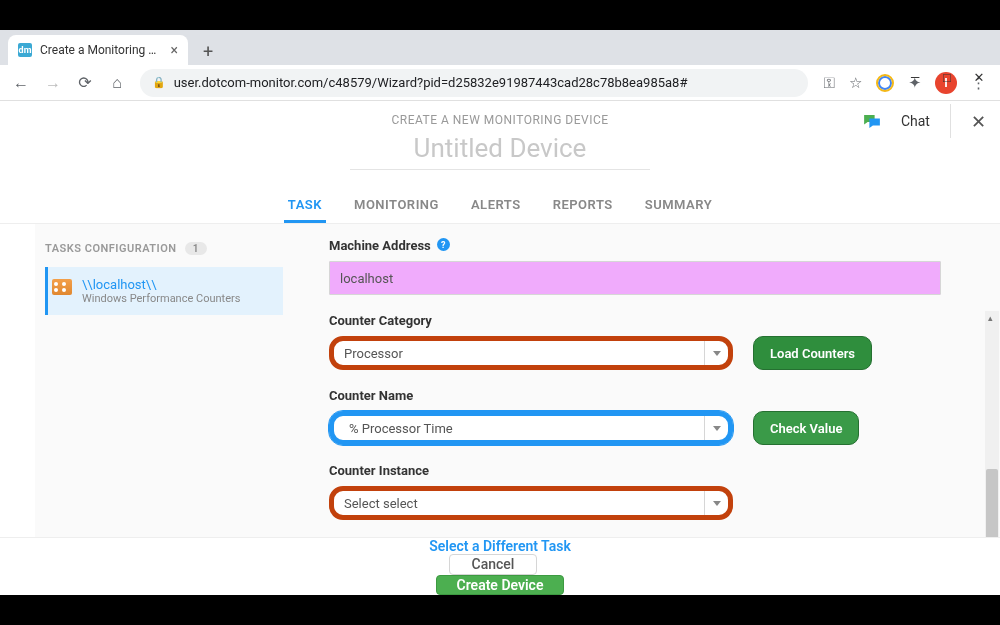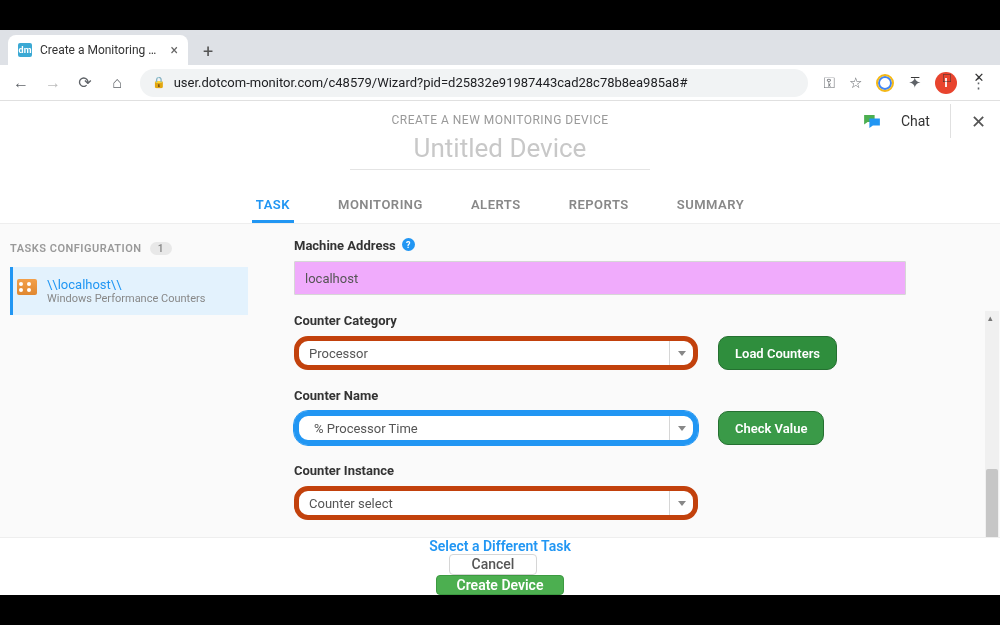--- a/index.html
+++ b/index.html
@@ -27,24 +27,24 @@
 .page-head-row { height:40px; display:flex; align-items:center; justify-content:flex-end; padding:0 14px; gap:20px; }
 .chat { display:flex; align-items:center; gap:20px; font-size:14px; color:#333; cursor:pointer; }
 .chat-icon { width:18px; height:14px; position:relative; }
 .chat-icon svg { width:18px; height:14px; }
 .chat-divider { width:1px; height:34px; background:#e0e0e0; }
 .close-x { font-size:18px; color:#555; cursor:pointer; font-weight:300; }
 .subtitle { text-align:center; font-size:12px; color:#999; letter-spacing:0.5px; margin-top:-28px; }
 .title-wrap { text-align:center; margin-top:6px; }
 .title { font-size:26px; color:#c8c8c8; font-weight:400; display:inline-block; padding-bottom:6px; }
 .title-rule { width:300px; height:1px; background:#e4e4e4; margin:0 auto; }
-.tabs { display:flex; justify-content:center; gap:40px; margin-top:18px; border-bottom:1px solid #eee; height:36px; }
+.tabs { display:flex; justify-content:center; gap:24px; margin-top:18px; border-bottom:1px solid #eee; height:36px; }
 .ptab { font-size:13px; color:#888; font-weight:600; letter-spacing:0.5px; cursor:pointer; padding:0 4px; display:flex; align-items:center; border-bottom:3px solid transparent; }
 .ptab.active { color:#2196f3; border-bottom-color:#2196f3; }
-.body { flex:1; display:flex; overflow:hidden; background:#fafafa; }
+.body { flex:1; display:flex; overflow:hidden; background:#fafafa;margin-left:35px; }
 .sidebar { width:258px; background:#fafafa; padding:18px 10px; }
 .side-head { font-size:11px; color:#999; letter-spacing:0.5px; font-weight:600; display:flex; align-items:center; gap:8px; }
 .badge { background:#e8e8e8; border-radius:10px; padding:1px 8px; font-size:10px; color:#888; }
 .side-item { margin-top:12px; background:#e3f2fd; border-left:3px solid #2196f3; padding:10px 4px; display:flex; gap:10px; cursor:pointer; }
 .side-icon { width:20px; height:16px; background:linear-gradient(#f3a04a,#e08830); border-radius:2px; margin-top:2px; position:relative; }
 .side-icon::before { content:""; position:absolute; left:2px; top:3px; width:4px; height:4px; background:#fff; border-radius:50%; box-shadow:8px 0 #fff, 0 6px #fff, 8px 6px #fff; }
 .side-text { display:flex; flex-direction:column; }
 .side-title { font-size:13px; color:#2196f3; }
 .side-sub { font-size:11px; color:#888; }
 .main { flex:1; overflow-y:auto; padding:12px 36px 0 36px; position:relative; }
@@ -176,21 +176,21 @@
               <span class="select-caret"></span>
             </div>
           </div>
           <button class="btn-g btn-g2">Check Value</button>
         </div>
 
         <div class="row">
           <div>
             <div class="fld-label">Counter Instance</div>
             <div class="select">
-              <span>Counter select</span>
+              <span>Select select</span>
               <span class="select-caret"></span>
             </div>
           </div>
         </div>
 
         
       </div>
     </div>
 
     <div class="scrollbar">

